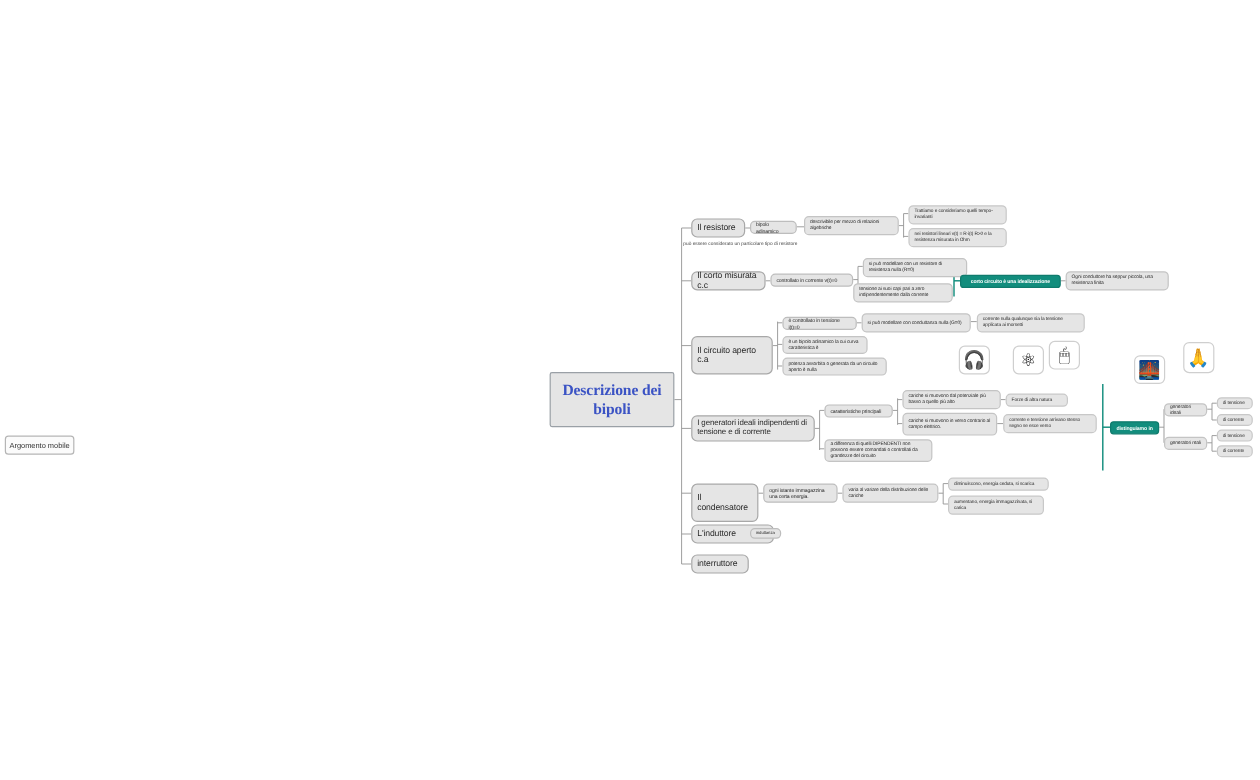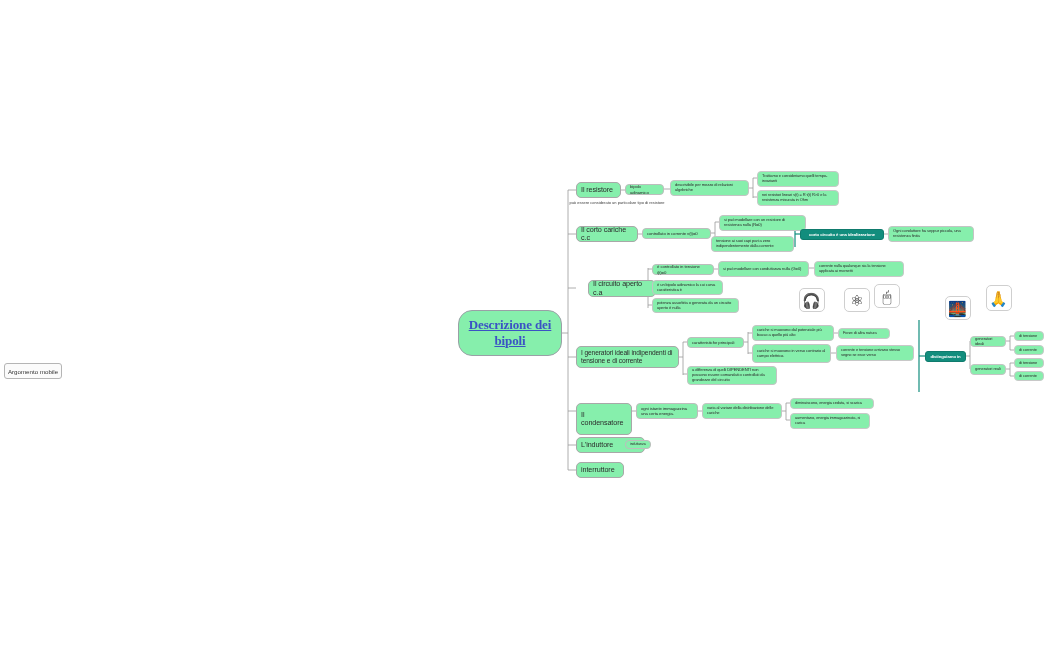--- a/index.html
+++ b/index.html
@@ -9,45 +9,44 @@
     font-family:"Liberation Sans", sans-serif;
     overflow:hidden;
     position:relative;
   }
   #canvas{position:absolute;left:0;top:0;width:1050px;height:650px;}
   svg.links{position:absolute;left:0;top:0;width:1050px;height:650px;pointer-events:none;}
 
   .node{
     position:absolute;
     box-sizing:border-box;
-    background:#86efac;
+    background:#e5e5e5;
     border:1px solid #b9b9b9;
     border-radius:4px;
     color:#2b2b2b;
     display:flex;
     align-items:center;
     padding:2px 4px;
     line-height:1.18;
     letter-spacing:-0.1px;
   }
   .node span{display:block;width:100%;}
 
   
   .root{
     border:1px solid #9aa0a6;
-    border-radius:14px;
+    border-radius:2px;
     justify-content:center;
     text-align:center;
     color:#3b53c4;
     font-family:"Liberation Serif", serif;
     font-weight:bold;
     font-size:13px;
     line-height:1.25;
     box-shadow:0 0 0 0 rgba(0,0,0,0);
-    text-decoration:underline;
   }
 
   
   .lvl1{font-size:7.2px;border-color:#a8a8a8;border-radius:5px;}
   .lvl1 span{text-align:left;}
 
   
   .lvl2{font-size:4.3px;border-color:#bdbdbd;}
   .lvl3{font-size:4.1px;border-color:#c4c4c4;}
   .lvl4{font-size:4.0px;border-color:#c8c8c8;}
@@ -203,39 +202,39 @@
     <span>descrivibile per mezzo di relazioni algebriche</span>
   </div>
   <div class="node lvl4" style="left:757px;top:171px;width:82px;height:16px;">
     <span>Trattiamo e consideriamo quelli tempo-invarianti</span>
   </div>
   <div class="node lvl4" style="left:757px;top:190px;width:82px;height:16px;">
     <span>nei resistori lineari v(t) = R·i(t)  R&gt;0 e la resistenza misurata in Ohm</span>
   </div>
 
   <div class="node lvl1" style="left:576px;top:226px;width:62px;height:16px;">
-    <span>Il corto cariche  c.c</span>
+    <span>Il corto misurata  c.c</span>
   </div>
   <div class="node lvl2" style="left:642px;top:228px;width:69px;height:11px;">
     <span>controllato in corrente v(t)=0</span>
   </div>
   <div class="node lvl3" style="left:719px;top:215px;width:87px;height:16px;">
     <span>si può modellare con un resistore di resistenza nulla (R=0)</span>
   </div>
   <div class="node lvl3" style="left:711px;top:236px;width:83px;height:16px;">
     <span>tensione ai suoi capi pari a zero indipendentemente dalla corrente</span>
   </div>
   <div class="node teal" style="left:800px;top:229px;width:84px;height:11px;font-size:4.3px;">
     <span>corto circuito è una idealizzazione</span>
   </div>
   <div class="node lvl3" style="left:888px;top:226px;width:86px;height:16px;">
     <span>Ogni conduttore ha seppur piccola, una resistenza finita</span>
   </div>
 
-  <div class="node lvl1" style="left:588px;top:280px;width:68px;height:17px;">
+  <div class="node lvl1" style="left:576px;top:280px;width:68px;height:32px;">
     <span>Il circuito aperto  c.a</span>
   </div>
   <div class="node lvl2" style="left:652px;top:264px;width:62px;height:11px;">
     <span>è controllato in tensione i(t)=0</span>
   </div>
   <div class="node lvl3" style="left:718px;top:261px;width:91px;height:16px;">
     <span>si può modellare con conduttanza nulla (G=0)</span>
   </div>
   <div class="node lvl4" style="left:814px;top:261px;width:90px;height:16px;">
     <span>corrente nulla qualunque sia la tensione applicata ai morsetti</span>

